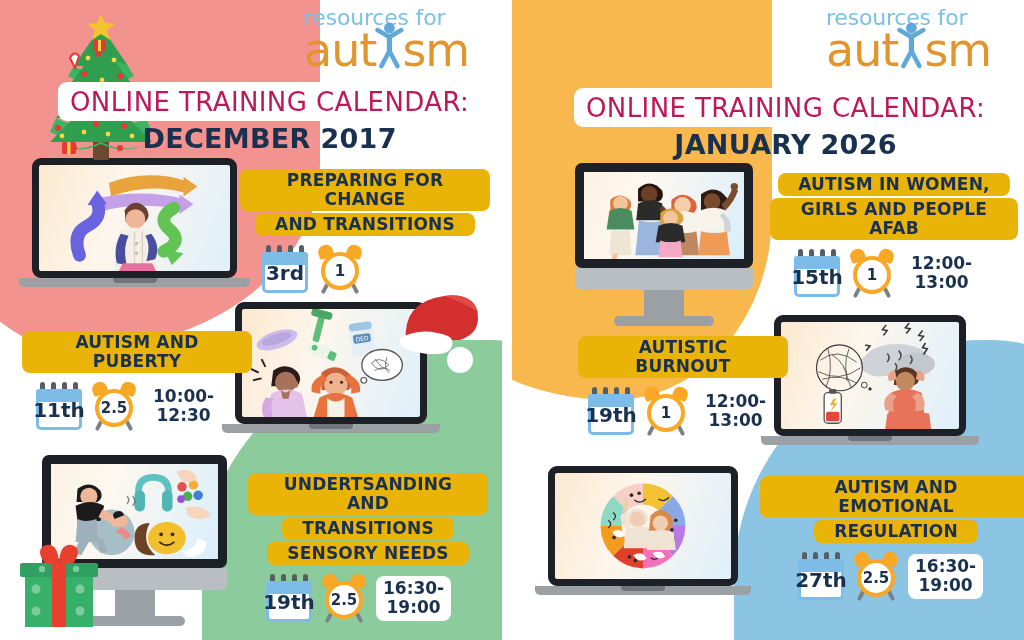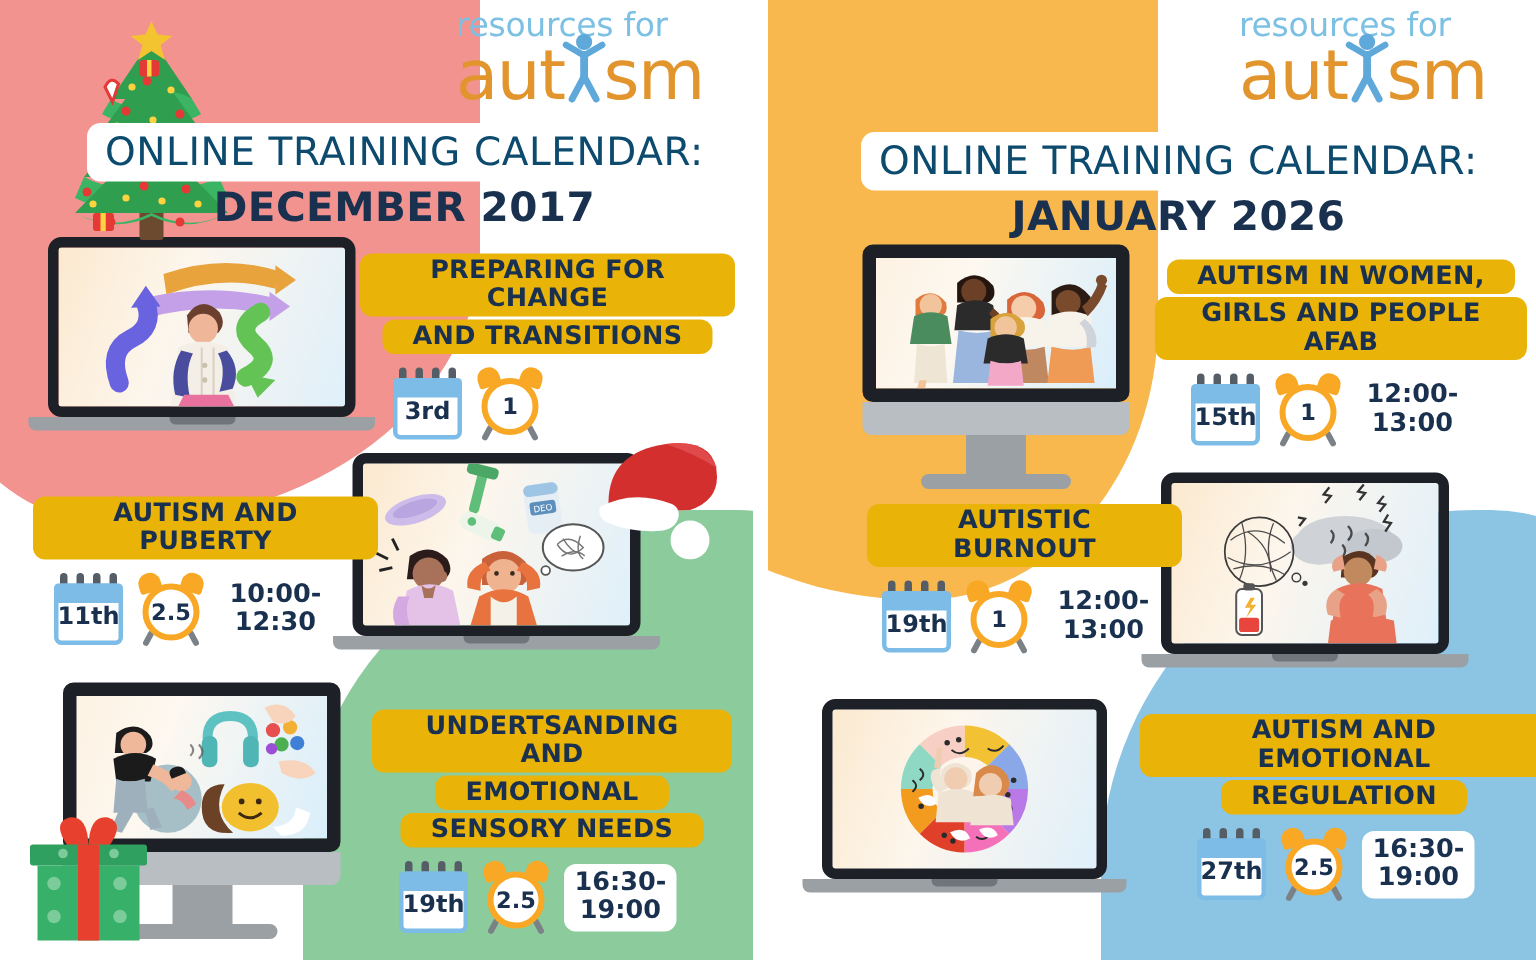--- a/index.html
+++ b/index.html
@@ -65,21 +65,21 @@
     font-family:"DejaVu Sans", sans-serif; line-height:46px;
     letter-spacing:-1px;
   }
   .logo-person { position:absolute; left:50%; transform:translateX(-52%); top:-6px; }
 
   
   .title-wrap { position:absolute; z-index:35; }
   .title-line1 {
     display:inline-block;
     background:#ffffff;
-    color:#0c4a6e;
+    color:#be185d;
     font-size:26px; font-weight:400; letter-spacing:0.4px;
     padding:5px 12px 4px 12px;
     border-radius:9px;
     font-family:"DejaVu Sans", sans-serif;
     white-space:nowrap;
   }
   .title-line2 {
     color:#19304f;
     font-size:27px; font-weight:bold; letter-spacing:0.3px;
     font-family:"DejaVu Sans", sans-serif;
@@ -112,21 +112,21 @@
     position:absolute; left:0; top:7px; width:46px; height:13px;
     background:#7cbce6; border-radius:3px 3px 0 0;
   }
   .cal-ring {
     position:absolute; top:0; width:5px; height:12px;
     background:#555e66; border-radius:3px;
   }
   .cal-day {
     position:absolute; left:0; top:20px; width:46px; height:16px;
     display:flex; align-items:center; justify-content:center;
-    color:#19304f; font-weight:bold; font-size:16px;
+    color:#19304f; font-weight:bold; font-size:20px;
     font-family:"DejaVu Sans", sans-serif;
   }
 
   
   .clock { position:relative; width:48px; height:50px; flex:0 0 auto; }
   .clock-face {
     position:absolute; left:5px; top:8px; width:38px; height:38px;
     border:4px solid #f9a825; border-radius:50%; background:#ffffff;
     display:flex; align-items:center; justify-content:center;
     color:#19304f; font-weight:bold; font-size:15px;
@@ -488,21 +488,21 @@
             <circle cx="66" cy="76" r="4.5"></circle>
           <circle cx="28" cy="34" r="3.2"></circle>
             <circle cx="62" cy="34" r="3.2"></circle>
         </g>
       </svg>
     </div>
 
     <div class="event" style="left:248px; top:472px; width:240px;">
       <div class="evt-title">
         <span class="tl">UNDERTSANDING AND</span><br>
-        <span class="tl">EMOTIONAL</span><br>
+        <span class="tl">TRANSITIONS</span><br>
         <span class="tl">SENSORY NEEDS</span>
       </div>
       <div class="evt-meta" style="padding-left:18px;">
         <div class="cal">
           <span class="cal-ring" style="left:4px"></span>
             <span class="cal-ring" style="left:15px"></span>
           <span class="cal-ring" style="left:26px"></span>
             <span class="cal-ring" style="left:37px"></span>
           <div class="cal-body"></div>
             <div class="cal-head"></div>

